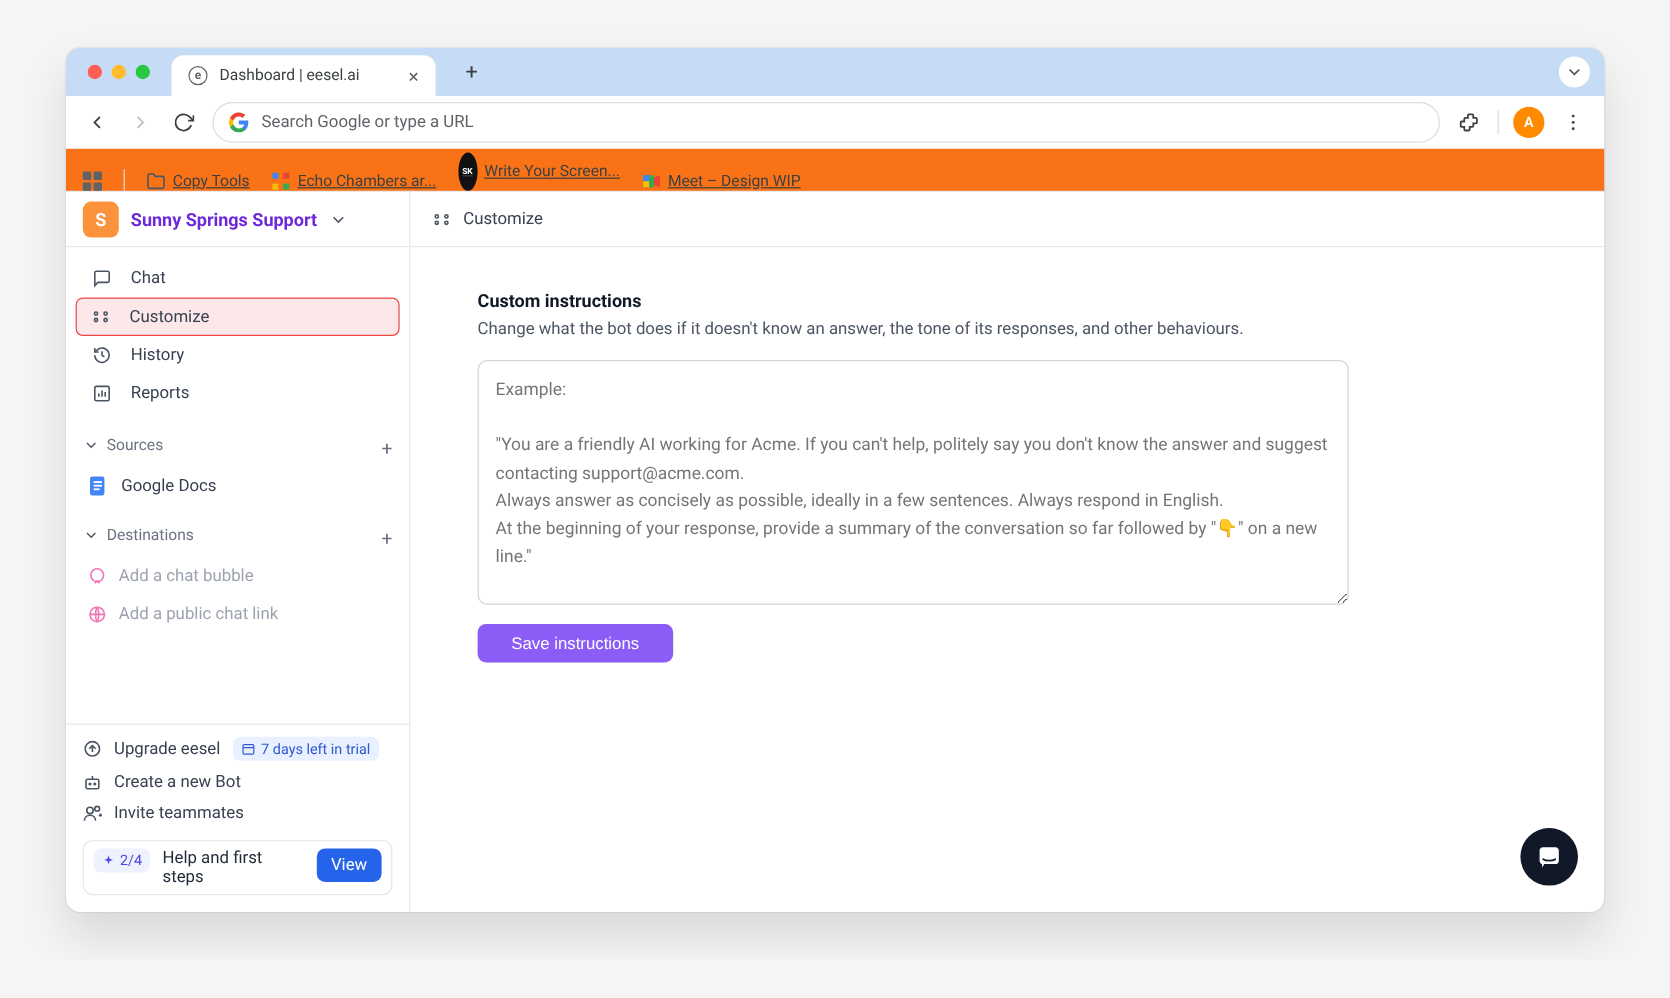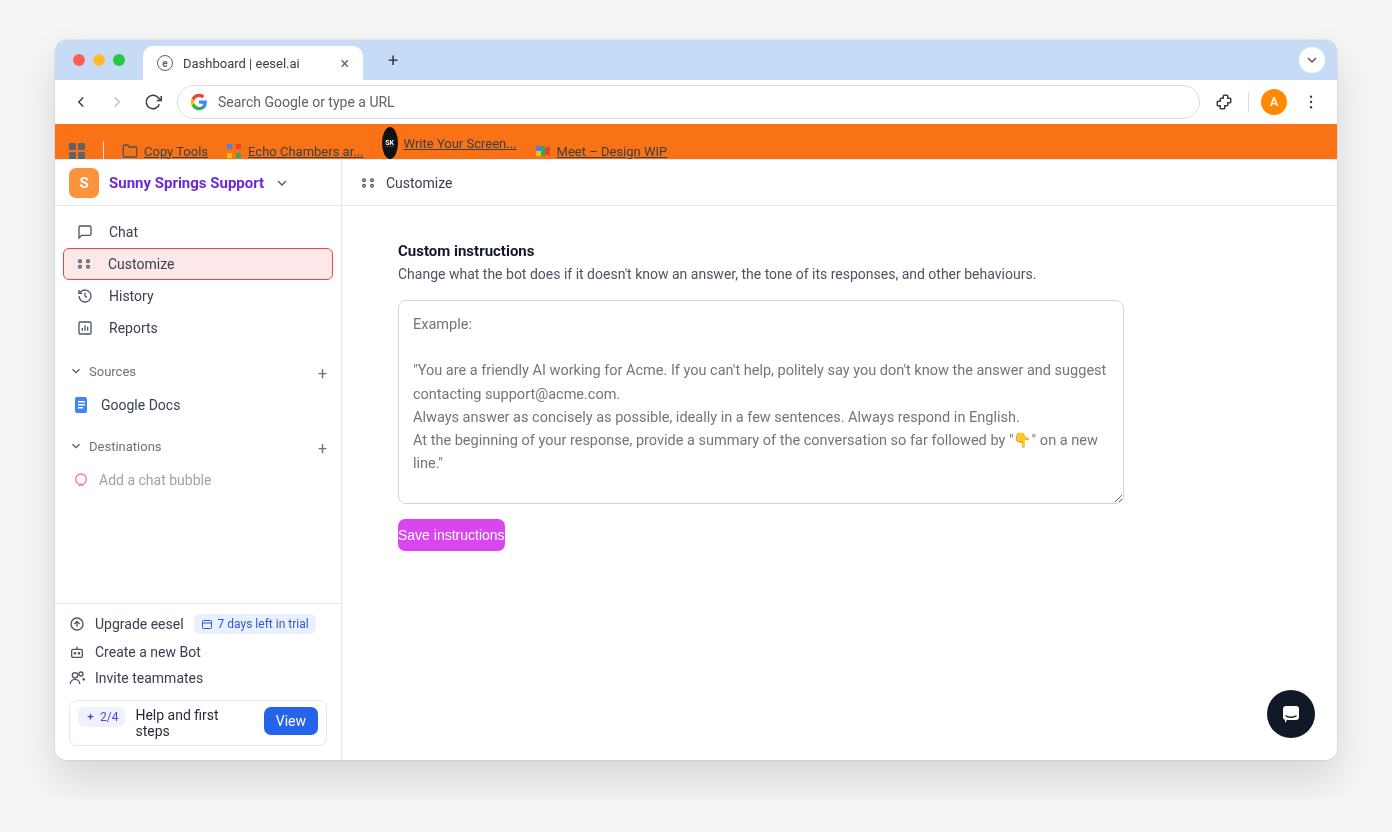--- a/index.html
+++ b/index.html
@@ -48,21 +48,21 @@
 .help-row { display: flex; align-items: flex-start; gap: 10px; border: 1px solid #e5e7eb; border-radius: 8px; padding: 6px 8px; margin-top: 4px; }
 .help-badge { background: #eef2ff; color: #4f46e5; border-radius: 6px; padding: 3px 7px; font-size: 12px; display: flex; align-items: center; gap: 4px; }
 .view-btn { margin-left: auto; background: #2563eb; color: #fff; border-radius: 7px; padding: 6px 12px; font-size: 14px; cursor: pointer; }
 
 .main { flex: 1; display: flex; flex-direction: column; position: relative; }
 .crumb { height: 46px; border-bottom: 1px solid #e5e7eb; display: flex; align-items: center; padding: 0 18px; gap: 10px; font-size: 14px; color: #374151; }
 .content { padding: 36px 56px; max-width: 840px; }
 .h1 { font-weight: 700; font-size: 15px; margin-bottom: 6px; color: #111827; }
 .sub { color: #4b5563; font-size: 14px; margin-bottom: 18px; }
 .ta { width: 726px; height: 204px; border: 1px solid #d1d5db; border-radius: 8px; padding: 12px 14px; font-size: 14.5px; color: #9ca3af; resize: both; font-family: inherit; line-height: 1.6; }
-.save { margin-top: 12px; background: #d946ef; color: #fff; border: none; border-radius: 7px; padding: 8px 0; font-size: 14px; cursor: pointer; }
+.save { margin-top: 12px; background: #8b5cf6; color: #fff; border: none; border-radius: 7px; padding: 8px 28px; font-size: 14px; cursor: pointer; }
 .intercom { position: absolute; right: 22px; bottom: 22px; width: 48px; height: 48px; background: #111827; border-radius: 50%; display: flex; align-items: center; justify-content: center; cursor: pointer; }
 
 svg { flex-shrink: 0; }
 .ic { width: 16px; height: 16px; color: #4b5563; }
 .ic18 { width: 18px; height: 18px; }
 </style>
 </head>
 <body>
 
 <div class="browser">
@@ -240,20 +240,27 @@
             </svg>
           <span>Destinations</span>
           <span class="plus">+</span>
         </div>
         <div class="src-item muted">
           <svg class="ic" viewBox="0 0 24 24" fill="none" stroke="#f472b6" stroke-width="2">
               <circle cx="12" cy="11" r="8"></circle>
               <path d="M9 21l3-3 3 3"></path>
             </svg>
           <span>Add a chat bubble</span>
+        </div>
+        <div class="src-item muted">
+          <svg class="ic" viewBox="0 0 24 24" fill="none" stroke="#f472b6" stroke-width="2">
+              <circle cx="12" cy="12" r="9"></circle>
+              <path d="M3 12h18M12 3c2.5 3 2.5 15 0 18M12 3c-2.5 3-2.5 15 0 18"></path>
+            </svg>
+          <span>Add a public chat link</span>
         </div>
       </div>
 
       <div class="spacer"></div>
 
       <div class="bottom">
         <div class="brow">
           <svg class="ic" viewBox="0 0 24 24" fill="none" stroke="currentColor" stroke-width="2">
               <circle cx="12" cy="12" r="9"></circle>
               <polyline points="12 16 12 8"></polyline>

